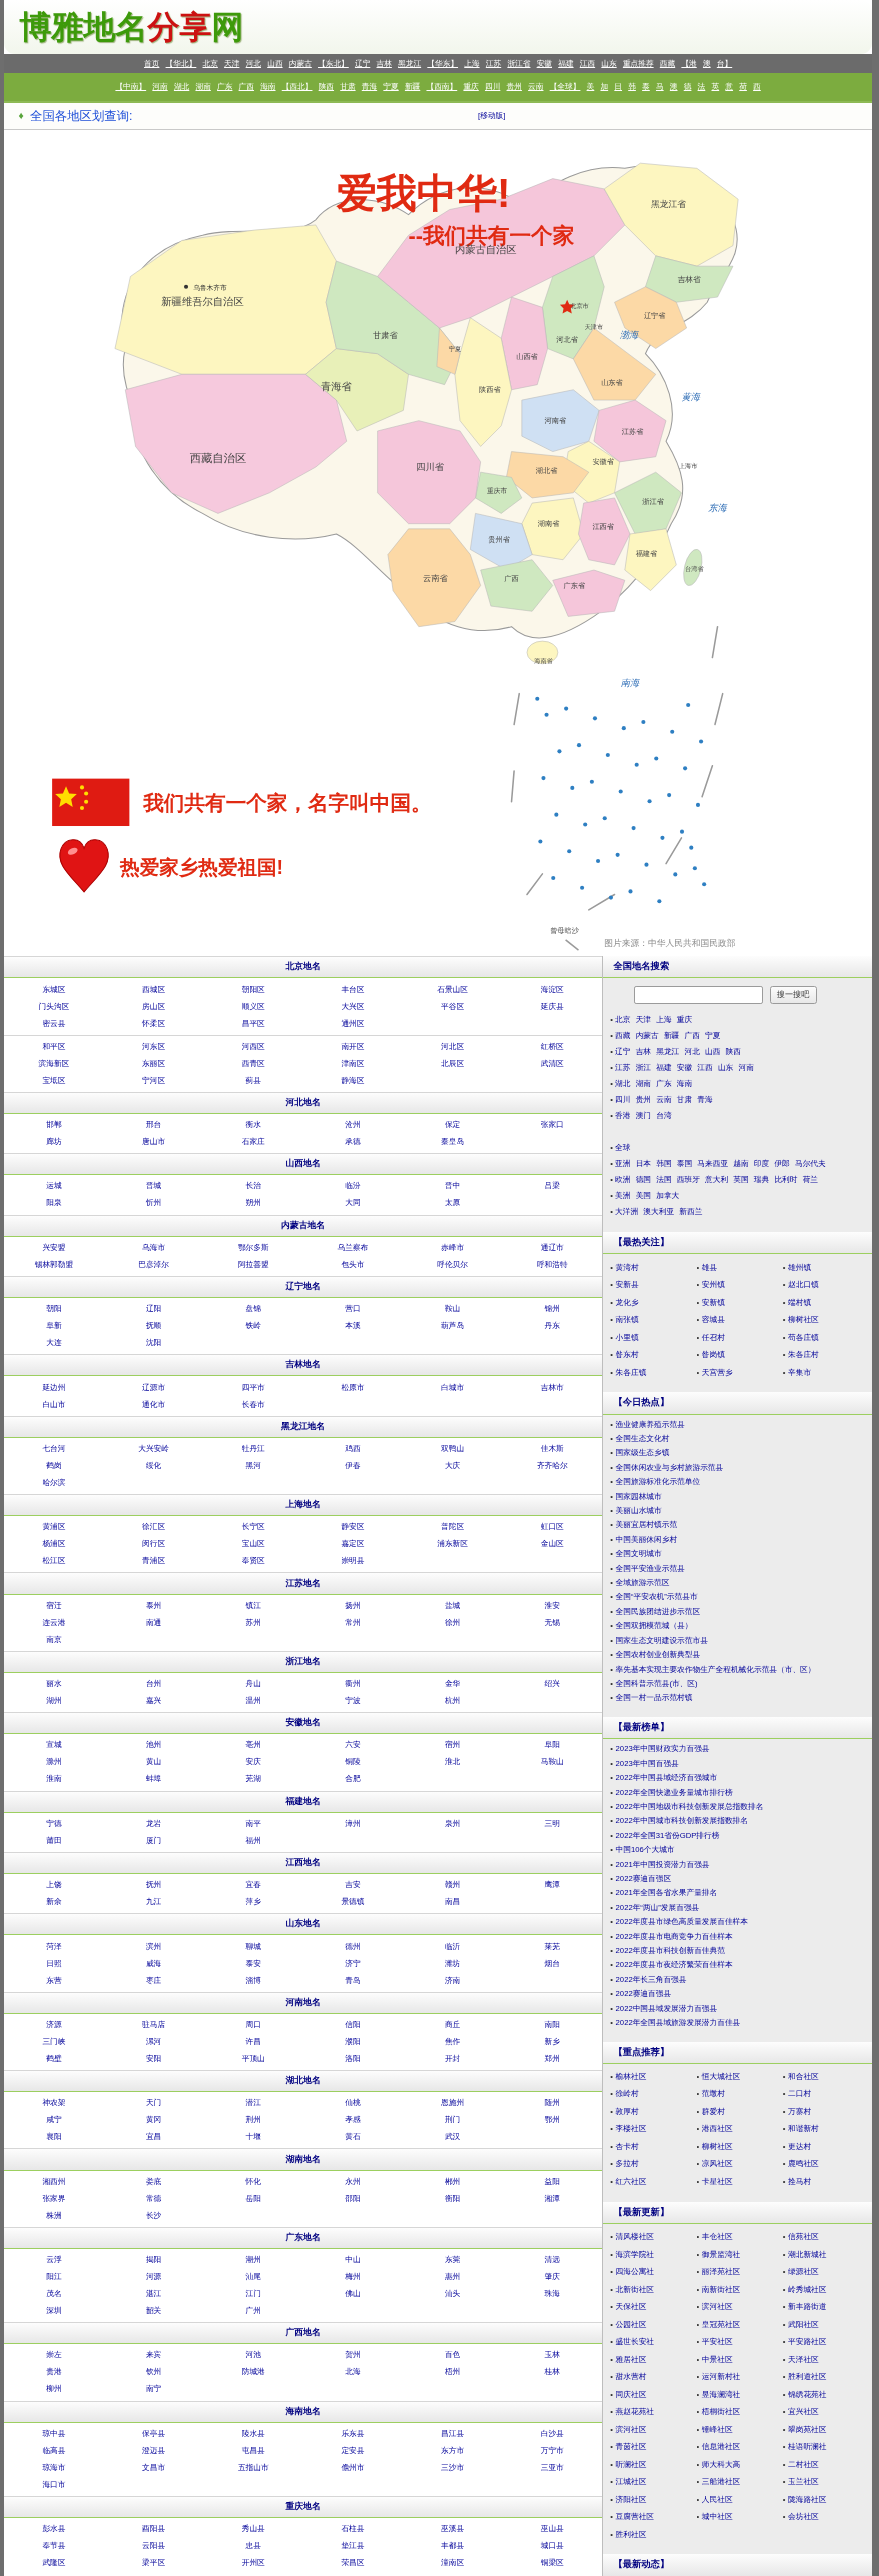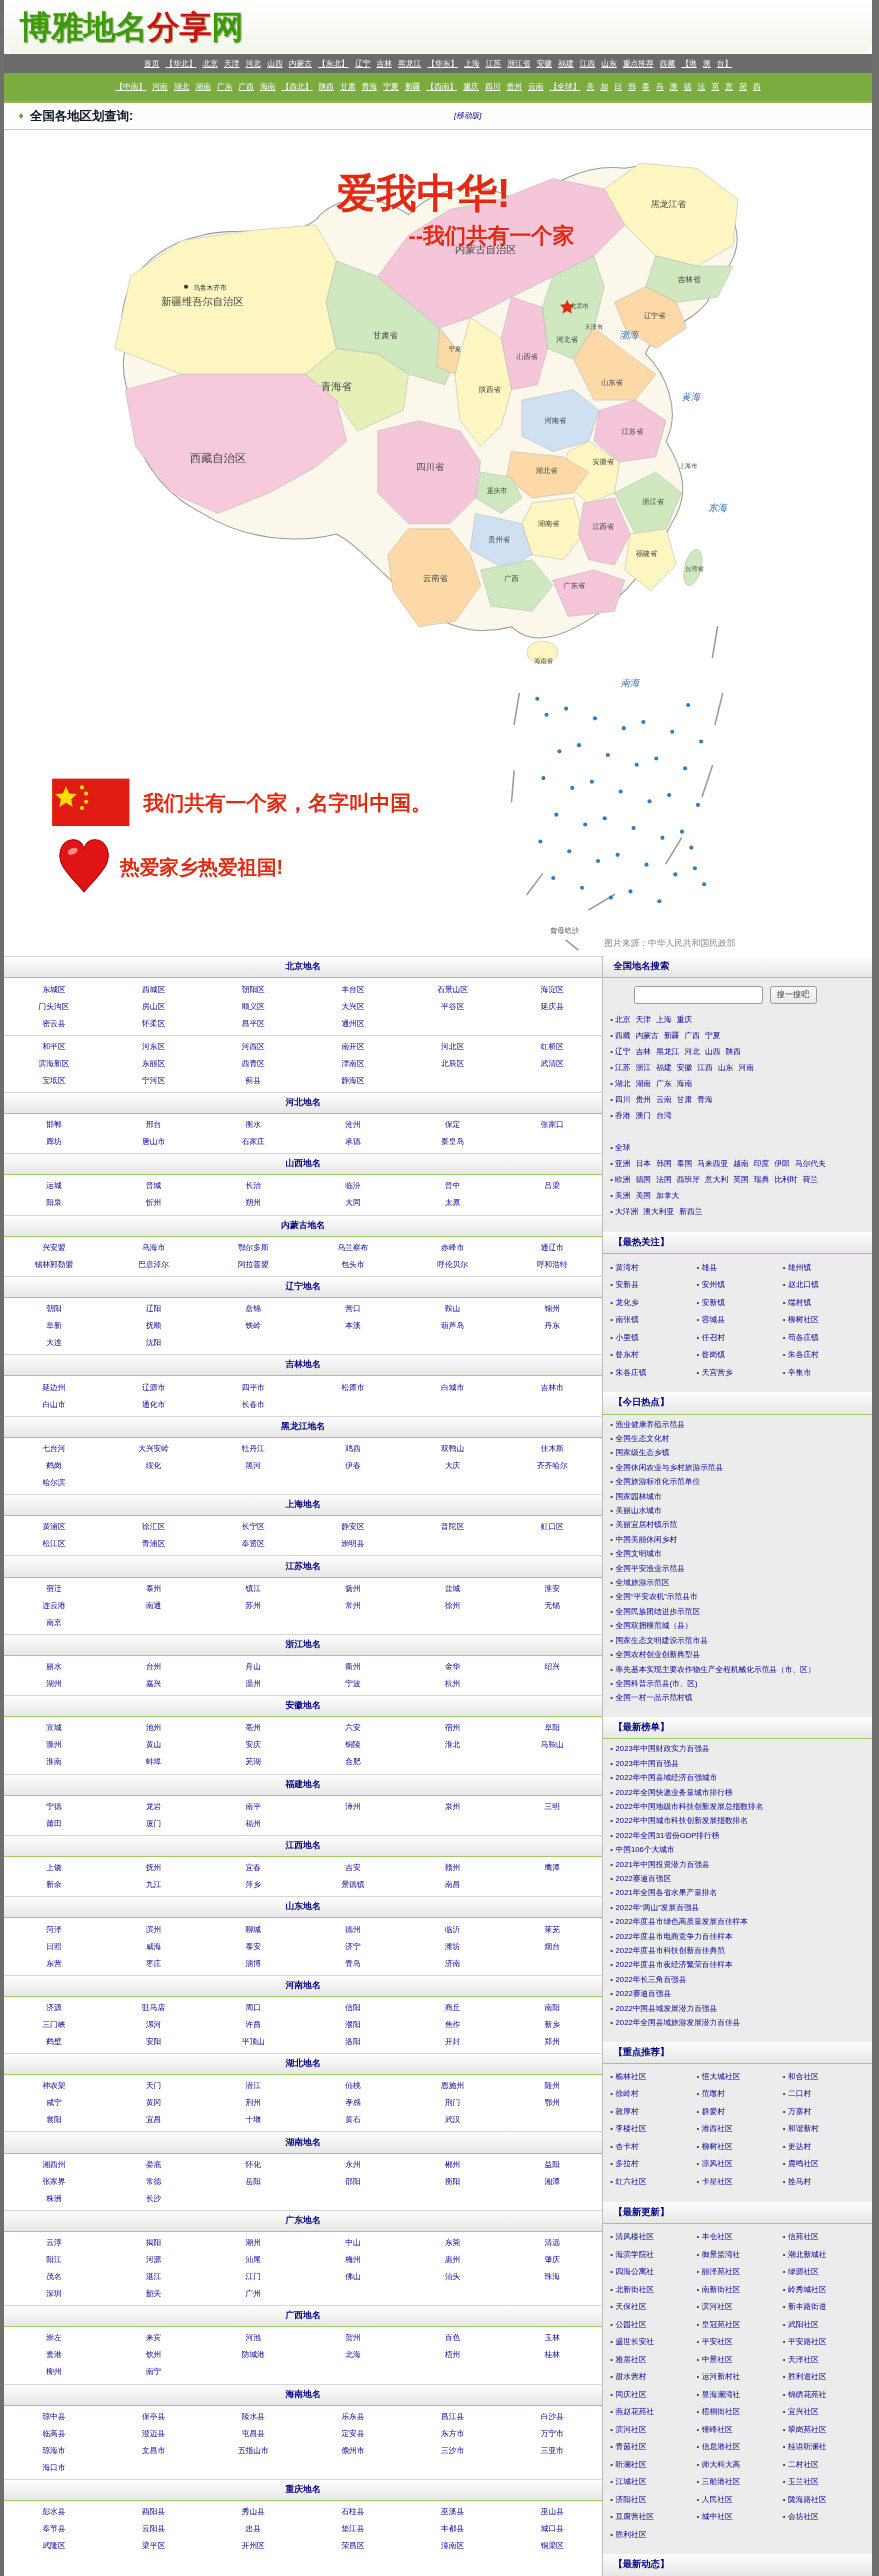--- a/index.html
+++ b/index.html
@@ -16,22 +16,22 @@
   .logo{font-family:"DejaVu Serif","Liberation Serif",serif;font-weight:bold;font-size:32px;line-height:49px;
         text-shadow:1px 1px 1px #9db37c;}
   .logo .g{color:#3d9a0a;} .logo .r{color:#cc1111;}
   .nav1{background:#6b6b6b;padding:4.6px 0;text-align:center;}
   .nav1 a{color:#ffffff;text-decoration:underline;font-size:7.7px;margin:0 3.1px;}
   .nav2{background:#7cac3f;padding:8.2px 0 9.3px 0;text-align:center;border-bottom:2.1px solid #8db954;}
   .nav2 a{color:#ffffff;text-decoration:underline;font-size:7.7px;margin:0 3.1px;}
   
   .titlebar{background:#fdfdfb;padding:5.2px 0 4.1px 14.4px;position:relative;border-bottom:0.5px solid #c9c9c9;}
   .titlebar .diamond{color:#58a43c;font-size:10.3px;vertical-align:1px;margin-right:4.1px;}
-  .titlebar .qtitle{color:#0f172a;font-weight:bold;font-size:12.4px;}
-  .titlebar .mobile{position:absolute;left:450px;top:8.2px;color:#000099;font-size:7.7px;font-style:italic;}
+  .titlebar .qtitle{color:#1d4ed8;font-weight:normal;font-size:12.4px;}
+  .titlebar .mobile{position:absolute;left:474px;top:8.2px;color:#000099;font-size:7.7px;}
   
   .mapwrap{background:#ffffff;padding:2.1px 0 0 44px;height:824px;}
   svg text{font-family:"Liberation Sans","DejaVu Sans",sans-serif;}
   
   .content{display:flex;align-items:stretch;}
   .main{width:598px;background:#fff;}
   .sidebar{flex:1;background:#ececec;border-left:0.5px solid #bdbdbd;padding-bottom:10.3px;}
   
   .sec{border-top:0.5px solid #d6d6d6;}
   .sec-h{background:linear-gradient(#fdfdfd,#e7e7e7);border-bottom:1px solid #9ccf5f;
@@ -444,20 +444,28 @@
         <div class="sec">
           <div class="sec-h">上海地名</div>
           <div class="sec-rows">
             <div class="sec-row">
               <div><a>黄浦区</a></div>
               <div><a>徐汇区</a></div>
               <div><a>长宁区</a></div>
               <div><a>静安区</a></div>
               <div><a>普陀区</a></div>
               <div><a>虹口区</a></div>
+            </div>
+            <div class="sec-row">
+              <div><a>杨浦区</a></div>
+              <div><a>闵行区</a></div>
+              <div><a>宝山区</a></div>
+              <div><a>嘉定区</a></div>
+              <div><a>浦东新区</a></div>
+              <div><a>金山区</a></div>
             </div>
             <div class="sec-row">
               <div><a>松江区</a></div>
               <div><a>青浦区</a></div>
               <div><a>奉贤区</a></div>
               <div><a>崇明县</a></div>
               <div></div>
               <div></div>
             </div>
           </div>

